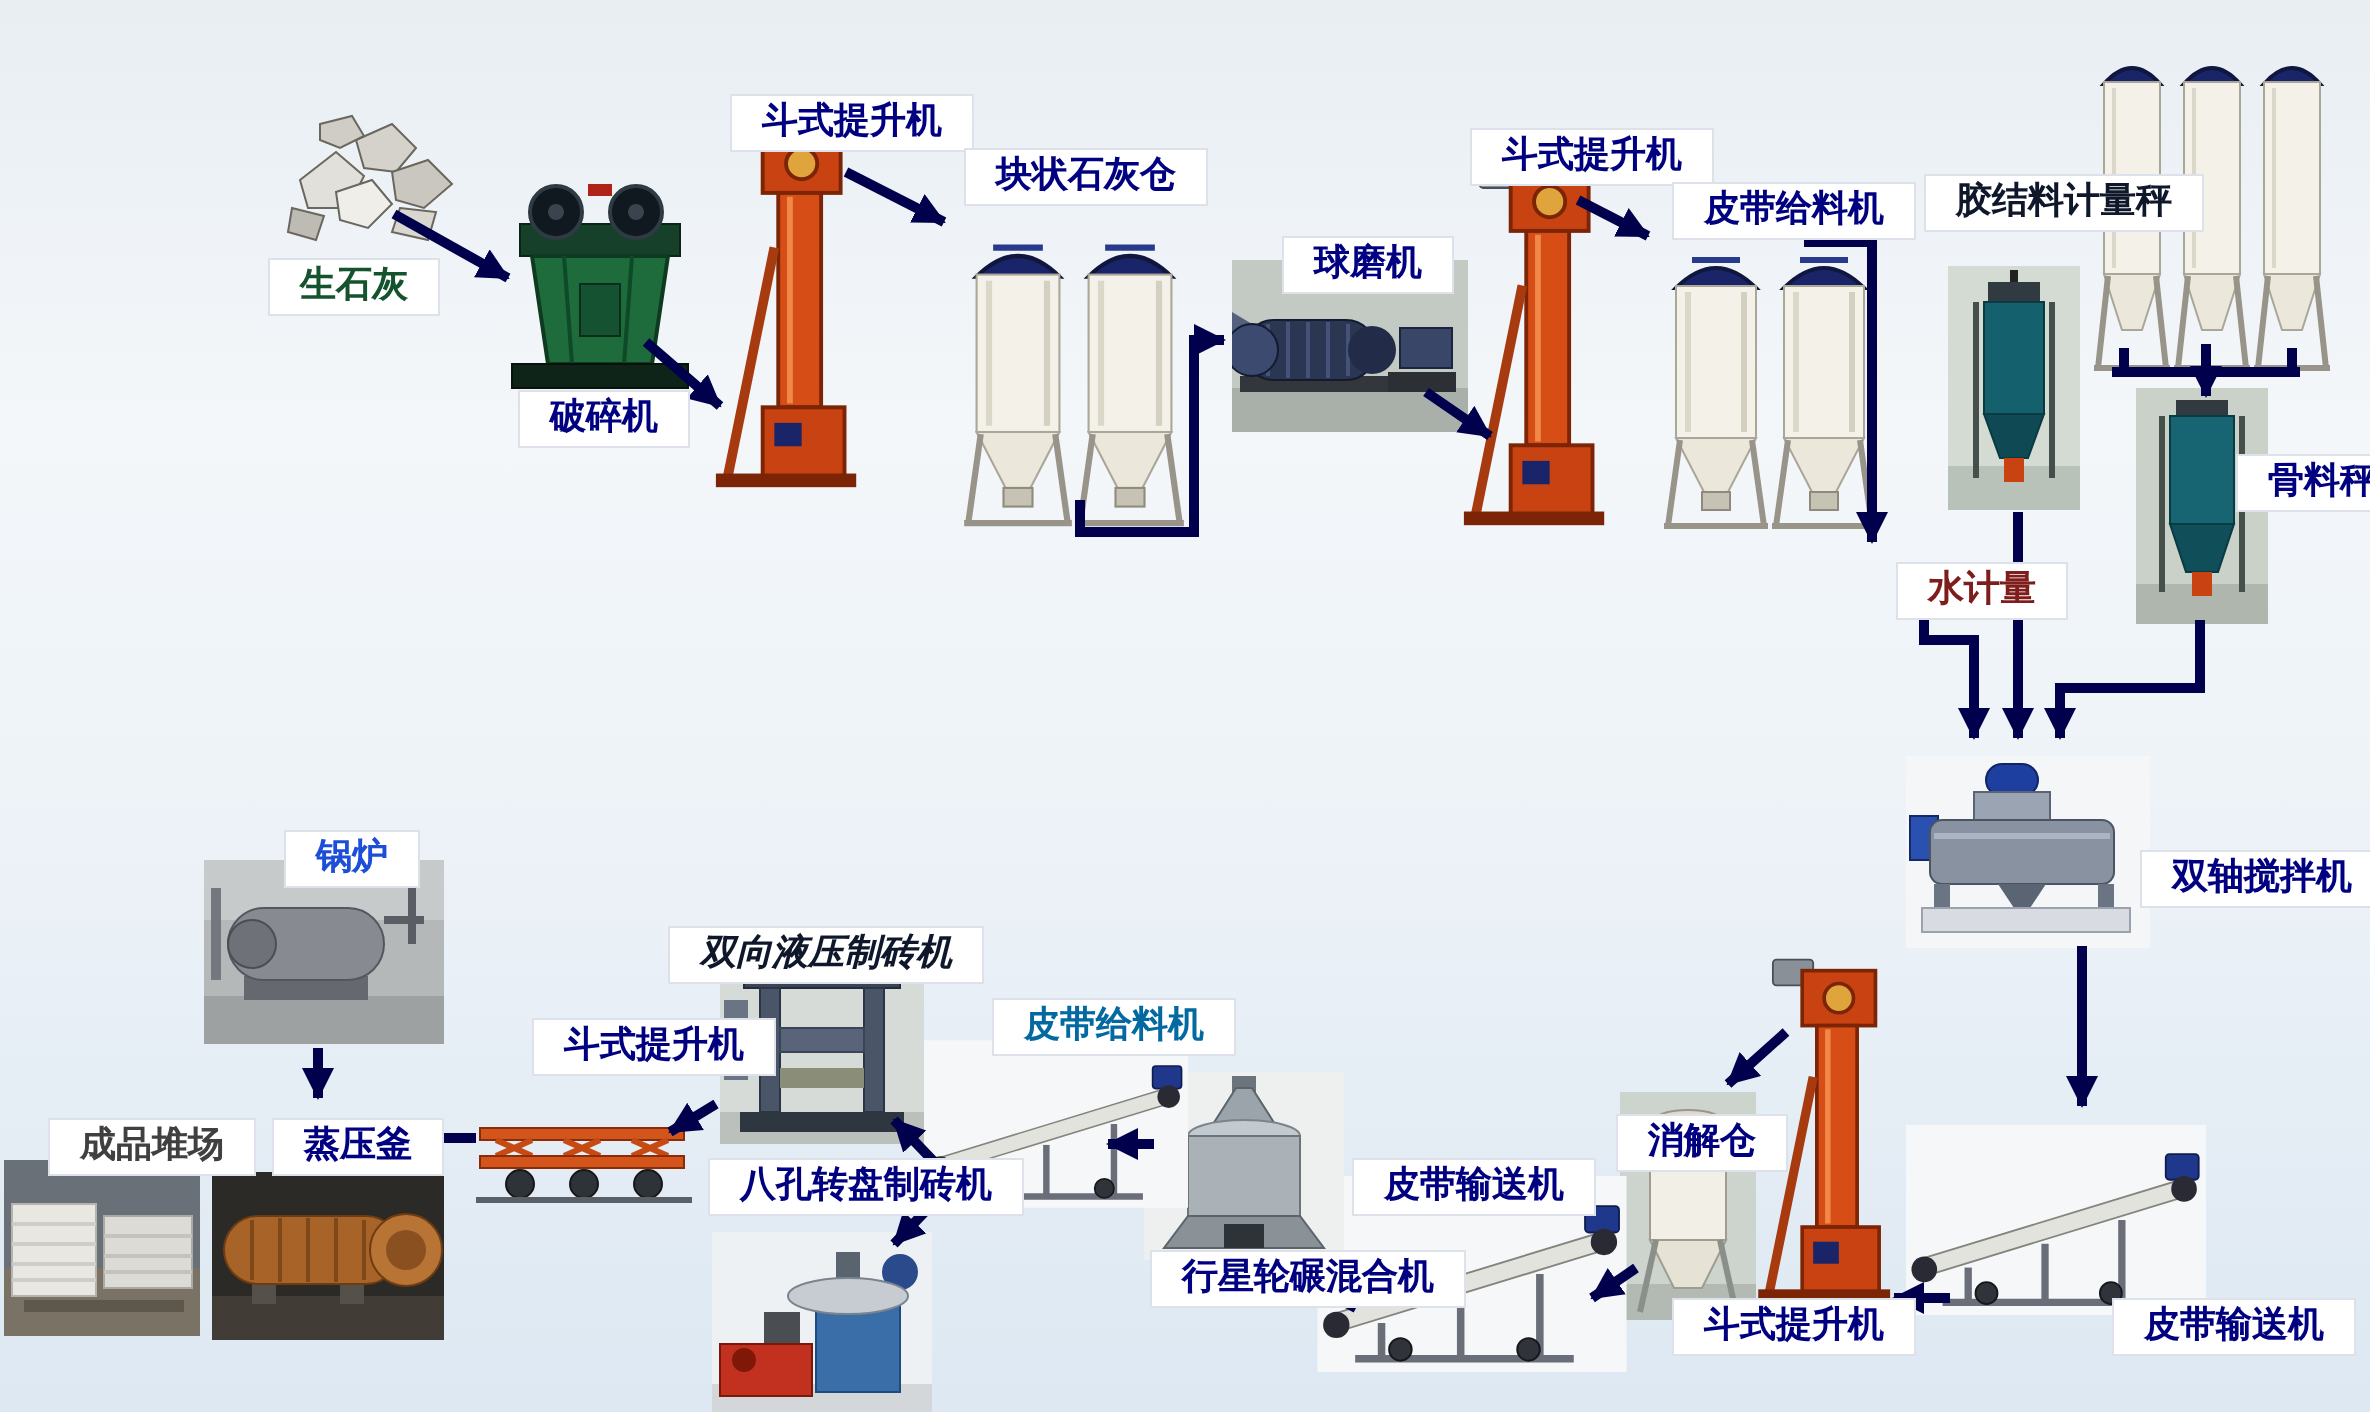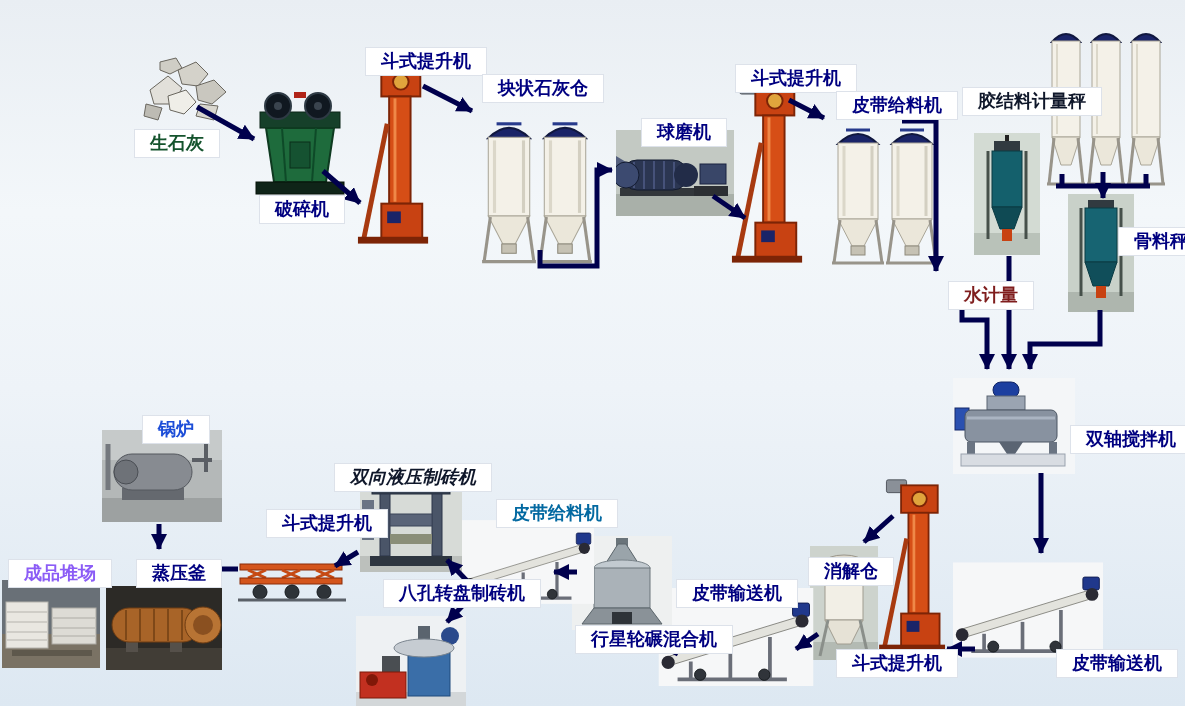--- a/index.html
+++ b/index.html
@@ -337,20 +337,20 @@
       <div class="node-label" style="left: 1118px; top: 227px; color: rgb(0, 0, 128); background: rgb(255, 255, 255);">骨料秤</div>
       <div class="node-label" style="left: 948px; top: 281px; color: #7f1d1d; background: rgb(255, 255, 255);">水计量</div>
       <div class="node-label" style="left: 1070px; top: 425px; color: rgb(0, 0, 128); background: rgb(255, 255, 255);">双轴搅拌机</div>
       <div class="node-label" style="left: 1056px; top: 649px; color: rgb(0, 0, 128); background: rgb(255, 255, 255);">皮带输送机</div>
       <div class="node-label" style="left: 836px; top: 649px; color: rgb(0, 0, 128); background: rgb(255, 255, 255);">斗式提升机</div>
       <div class="node-label" style="left: 808px; top: 533px; color: rgb(0, 0, 128); background: rgb(255, 255, 255); margin-top: 24px;">消解仓</div>
       <div class="node-label" style="left: 676px; top: 579px; color: rgb(0, 0, 128); background: rgb(255, 255, 255);">皮带输送机</div>
       <div class="node-label" style="left: 575px; top: 625px; color: rgb(0, 0, 128); background: rgb(255, 255, 255);">行星轮碾混合机</div>
       <div class="node-label" style="left: 496px; top: 499px; color: #0369a1; background: rgb(255, 255, 255);">皮带给料机</div>
       <div class="node-label" style="left: 334px; top: 463px; color: #0f172a; background: rgb(255, 255, 255); font-style: italic;">双向液压制砖机</div>
-      <div class="node-label" style="left: 354px; top: 579px; color: rgb(0, 0, 128); background: rgb(255, 255, 255); margin-left: 29px;">八孔转盘制砖机</div>
+      <div class="node-label" style="left: 354px; top: 579px; color: rgb(0, 0, 128); background: rgb(255, 255, 255);">八孔转盘制砖机</div>
       <div class="node-label" style="left: 266px; top: 509px; color: rgb(0, 0, 128); background: rgb(255, 255, 255);">斗式提升机</div>
       <div class="node-label" style="left: 136px; top: 559px; color: rgb(0, 0, 128); background: rgb(255, 255, 255);">蒸压釜</div>
       <div class="node-label" style="left: 142px; top: 415px; color: #1d4ed8; background: rgb(255, 255, 255);">锅炉</div>
-      <div class="node-label" style="left: 8px; top: 559px; color: #8b5cf6; background: rgb(255, 255, 255);">成品堆场</div>
+      <div class="node-label" style="left: 24px; top: 559px; color: #404040; background: rgb(255, 255, 255);">成品堆场</div>
     </div>
 
 </div>
 
 </body></html>

